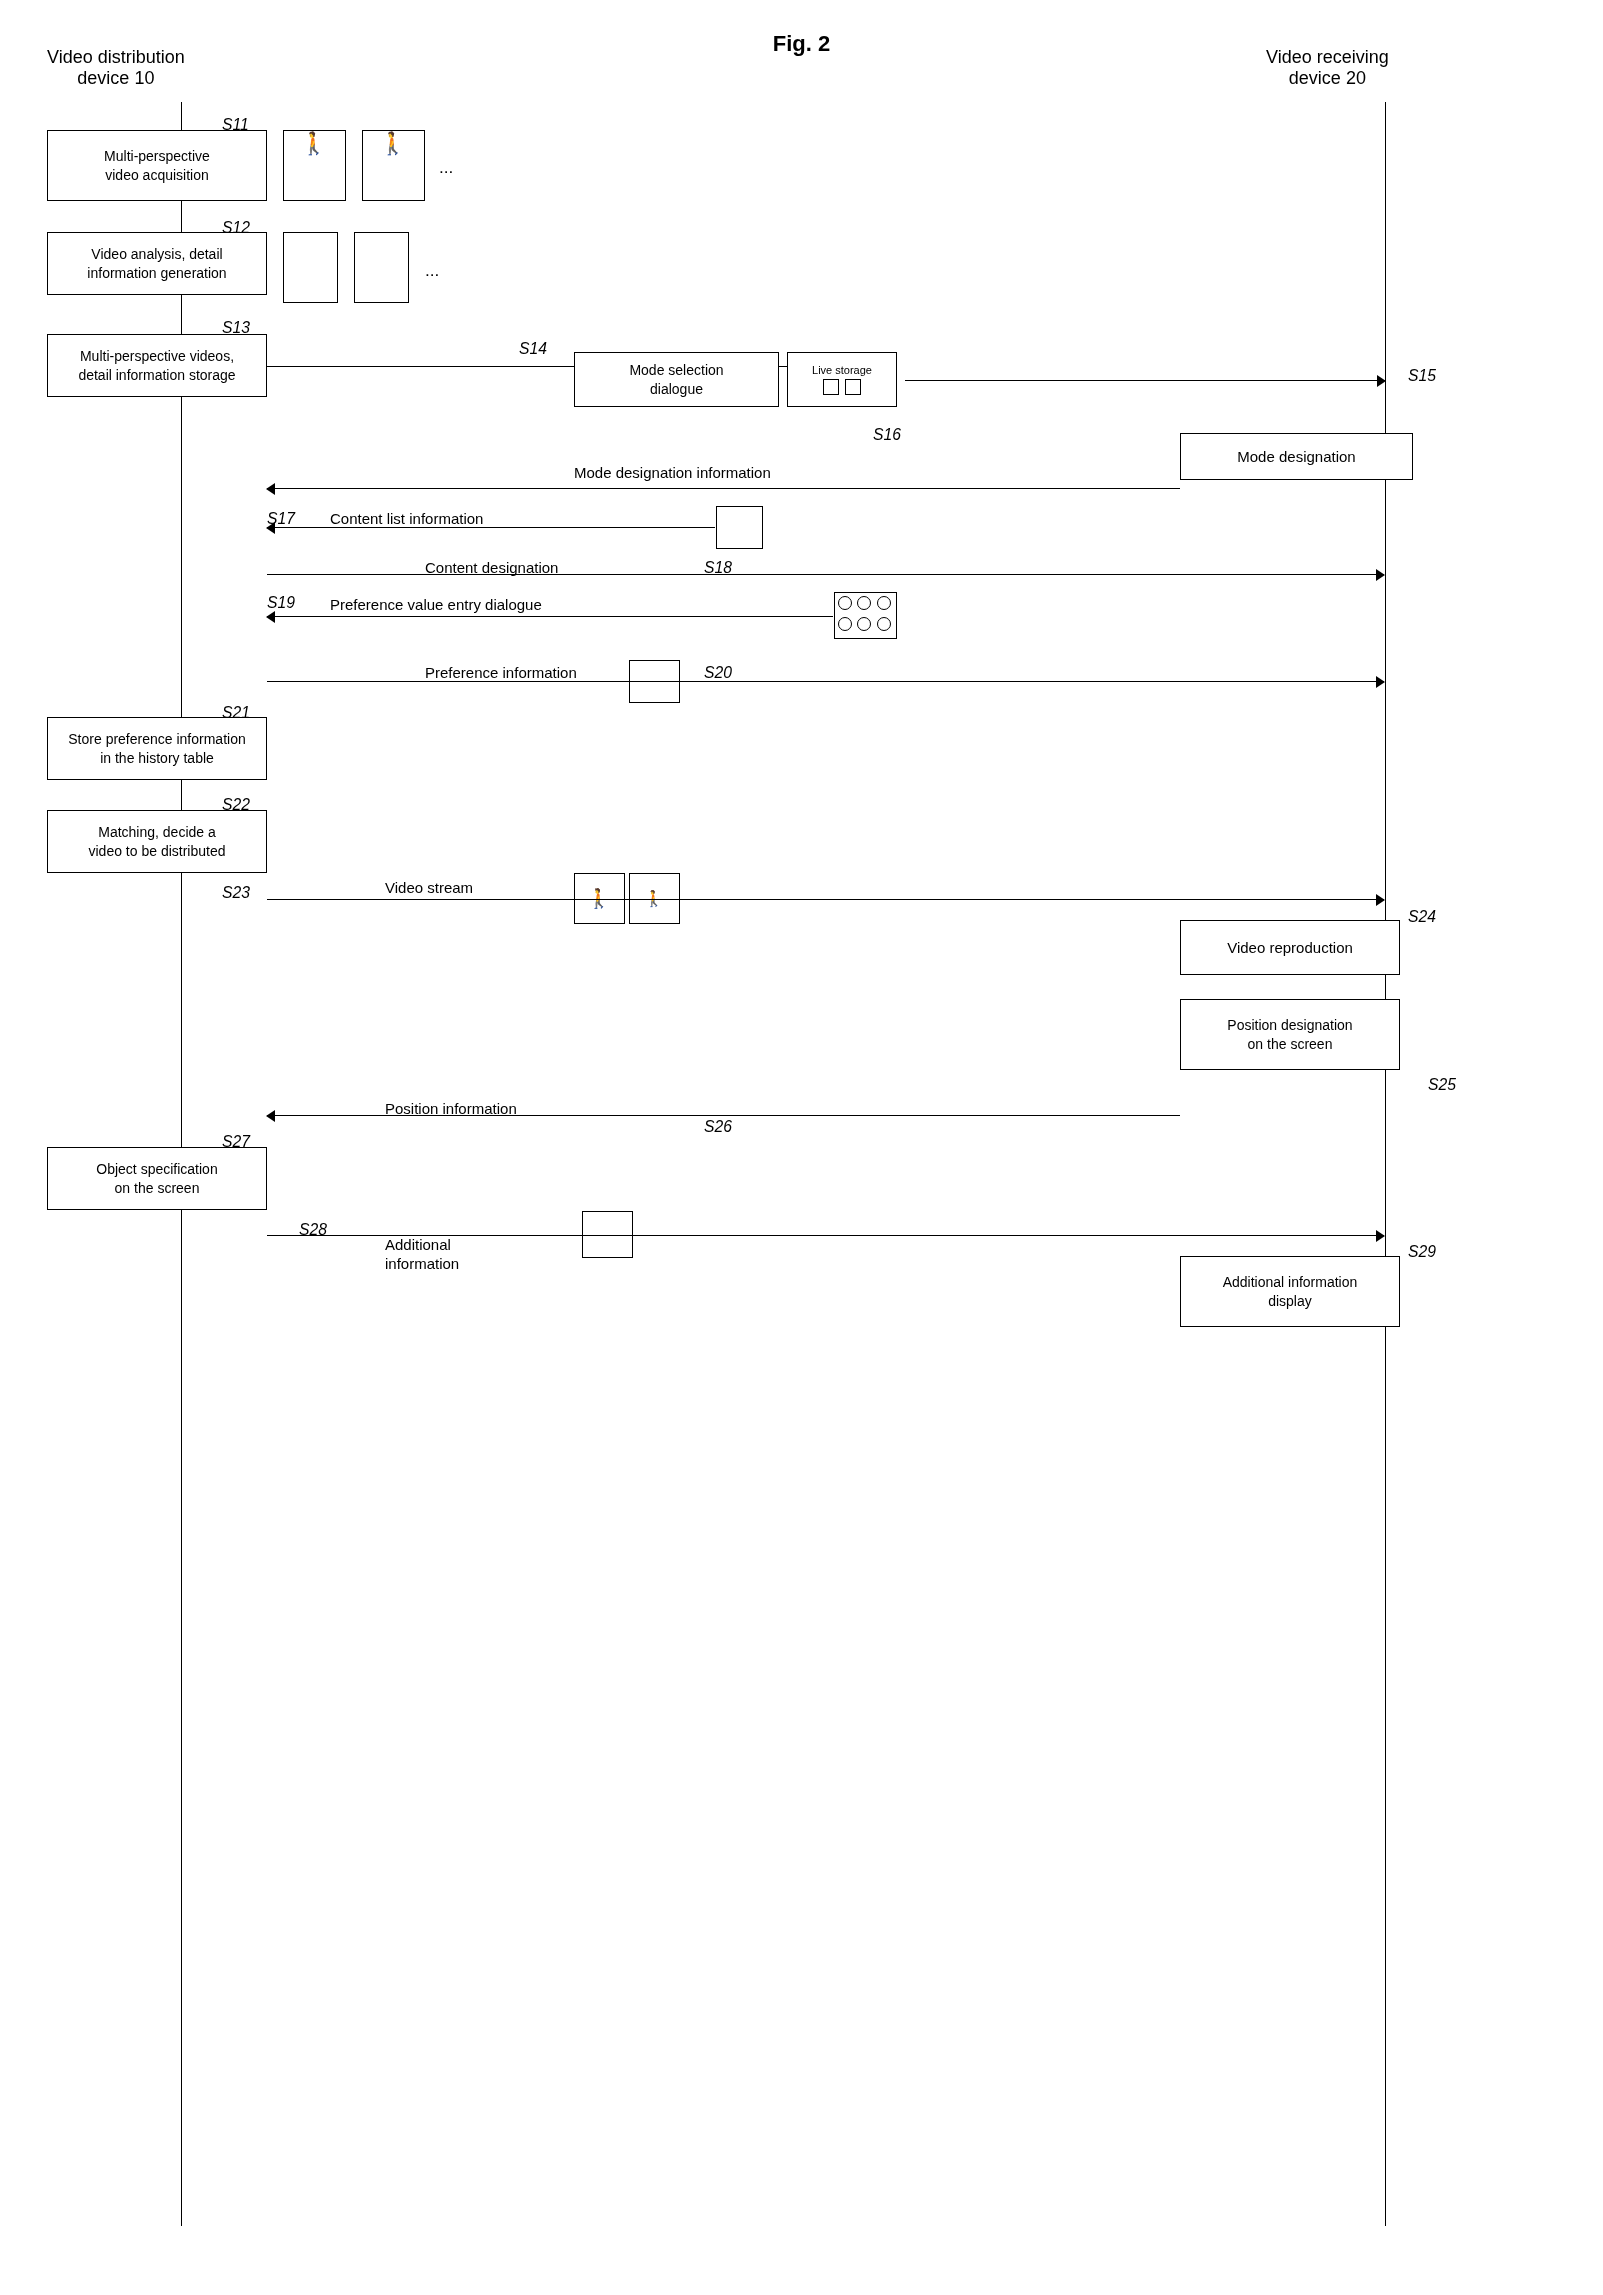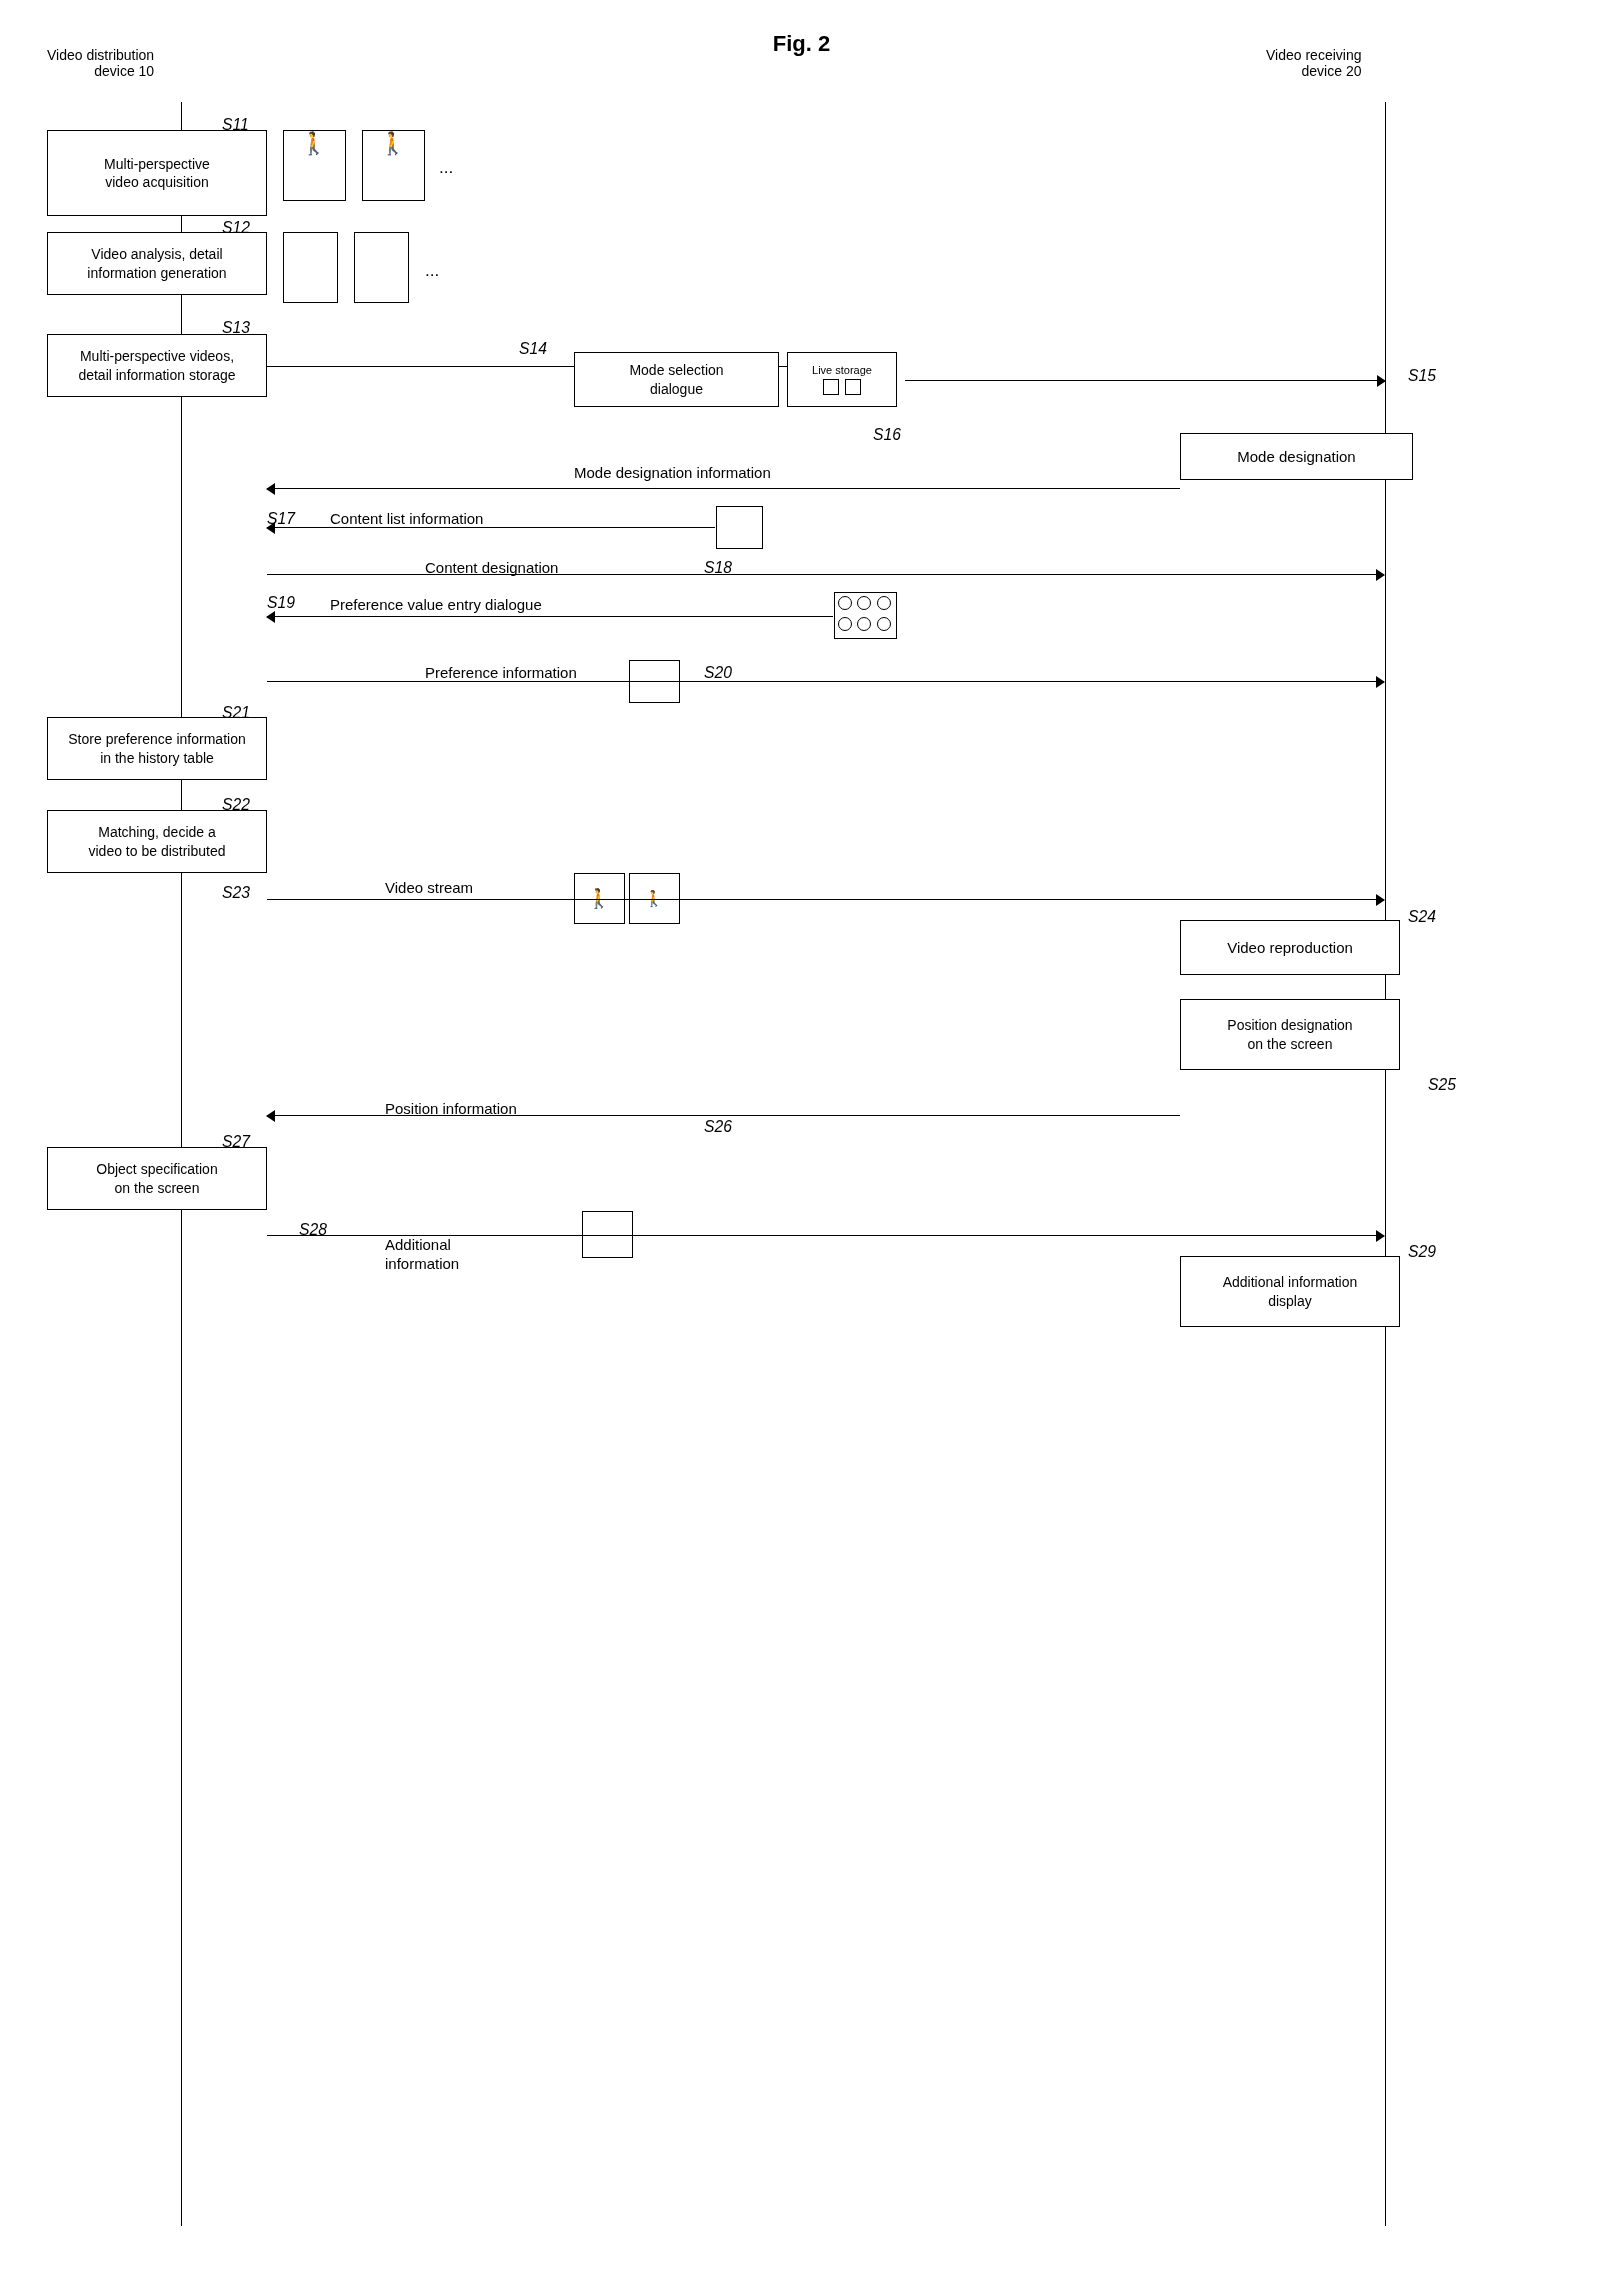--- a/index.html
+++ b/index.html
@@ -21,23 +21,23 @@
       position: absolute;
       top: 31px;
       left: 50%;
       transform: translateX(-50%);
       font-size: 22px;
       font-weight: bold;
     }
     
     .col-header {
       position: absolute;
-      font-size: 14px;
+      font-size: 18px;
       font-weight: normal;
-      text-align: right;
+      text-align: center;
     }
     
     .vline {
       position: absolute;
       border-left: 1.6px solid #000;
     }
     
     .box {
       position: absolute;
       border: 1.6px solid #000;
@@ -119,21 +119,21 @@
     <div>Video receiving</div>
     <div>device 20</div>
   </div>
 
   <div class="vline" style="left:181px; top:102px; height:2124px;"></div>
 
   <div class="vline" style="left:1385px; top:102px; height:2124px;"></div>
 
   <div class="step-label" style="left:222px; top:116px;">S11</div>
 
-  <div class="box" style="left:47px; top:130px; width:220px; height:86px; font-size:14px;">
+  <div class="box" style="left:47px; top:130px; width:220px; height:71px; font-size:14px;">
     <span style="white-space:pre-line; text-align:center;">Multi-perspective
 video acquisition</span>
   </div>
 
   <div class="icon-box" style="left:283px; top:130px; width:63px; height:71px;">
     <div class="person-icon">🚶</div>
   </div>
   <div class="icon-box" style="left:362px; top:130px; width:63px; height:71px;">
     <div class="person-icon">🚶</div>
   </div>

